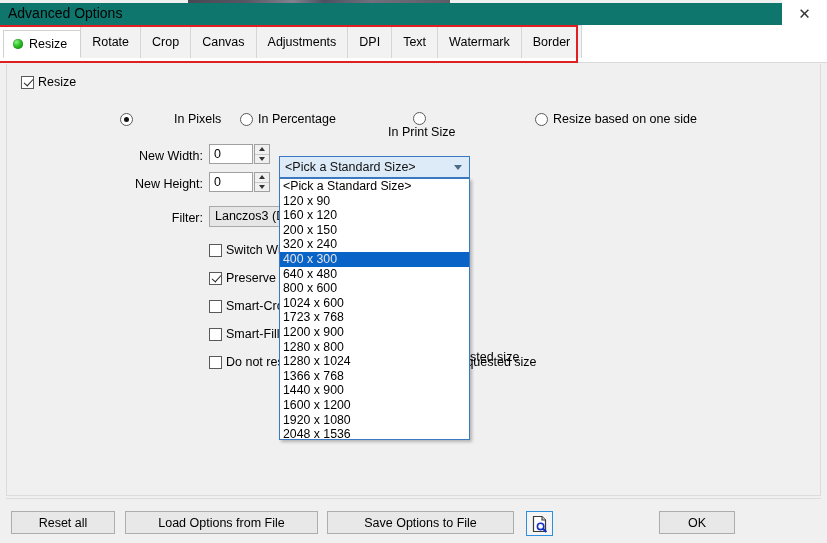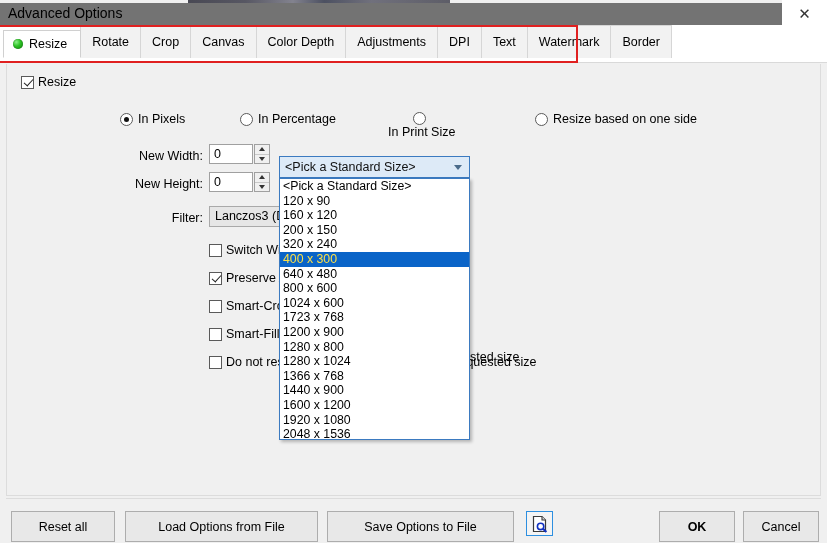--- a/index.html
+++ b/index.html
@@ -28,21 +28,21 @@
     position: absolute;
     left: 188px; top: 0; width: 262px; height: 3px;
     background: linear-gradient(90deg,#2b2b38 0%, #3c3c4a 22%, #6f6f7d 40%, #2f3448 52%, #5a5a68 70%, #43434f 100%);
     opacity: .85;
   }
 
   
   .titlebar {
     position: absolute;
     left: 0; top: 3px; right: 0; height: 22px;
-    background: #737373;
+    background: #0f766e;
   }
   .title-text {
     position: absolute;
     left: 8px; top: 2px;
     font-size: 14px;
     color: #000;
     white-space: nowrap;
   }
   .close-btn {
     position: absolute;
@@ -287,33 +287,33 @@
     line-height: 14.6px;
     padding-left: 3px;
     font-size: 12.3px;
     color: #000;
     white-space: nowrap;
     cursor: default;
     box-sizing: border-box;
   }
   .dd-item.sel {
     background: #0a64c8;
-    color: #fde047;
+    color: #e5e5e5;
   }
 
   
   .footer-sep {
     position: absolute;
     left: 6px; right: 6px; top: 498px;
     height: 1px;
     background: #dcdcdc;
   }
   .btn {
     position: absolute;
-    height: 31px;
+    height: 23px;
     border: 1px solid #adadad;
     background: #e8e8e8;
     box-sizing: border-box;
     font-size: 12.5px;
     color: #000;
     display: flex;
     align-items: center;
     justify-content: center;
     cursor: default;
     font-family: "Liberation Sans", sans-serif;
@@ -358,23 +358,20 @@
         <div class="tab">
           <span>Rotate</span>
         </div>
         <div class="tab">
           <span>Crop</span>
         </div>
         <div class="tab">
           <span>Canvas</span>
         </div>
         <div class="tab">
-          <span>Color Depth</span>
-        </div>
-        <div class="tab">
           <span>Adjustments</span>
         </div>
         <div class="tab">
           <span>DPI</span>
         </div>
         <div class="tab">
           <span>Text</span>
         </div>
         <div class="tab">
           <span>Watermark</span>
@@ -388,21 +385,21 @@
 
   <div class="red-box"></div>
 
   <div class="panel">
 
     <div class="chk" style="left:14px; top:11px;">
       <span class="box checked"></span>
       <span>Resize</span>
     </div>
 
-    <div class="rad" style="left:113px; top:48px;">
+    <div class="rad" style="left:113px; top:48px;gap:36px;">
       <span class="circle sel"></span>
       <span>In Pixels</span>
     </div>
     <div class="rad" style="left:233px; top:48px;">
       <span class="circle"></span>
       <span>In Percentage</span>
     </div>
     <div class="rad" style="left:381px; top:48px;flex-direction:column;">
       <span class="circle"></span>
       <span>In Print Size</span>
@@ -493,18 +490,17 @@
 
   <div class="icon-btn">
     <svg width="19" height="19" viewBox="0 0 19 19">
       <path d="M2.5,1.5 L11,1.5 L14.5,5 L14.5,16.5 L2.5,16.5 Z" fill="#ffffff" stroke="#3a3a3a" stroke-width="1.2"></path>
       <path d="M11,1.5 L11,5 L14.5,5" fill="#d9d9d9" stroke="#3a3a3a" stroke-width="1.1"></path>
       <circle cx="9.6" cy="11.4" r="3.2" fill="none" stroke="#1030c0" stroke-width="1.6"></circle>
       <line x1="12" y1="13.8" x2="15.4" y2="17" stroke="#1030c0" stroke-width="2.1"></line>
     </svg>
   </div>
 
-  <div class="btn" style="left:659px; top:511px; width:76px;font-weight:bold;">OK</div>
-  <div class="btn" style="left:743px; top:511px; width:76px;">Cancel</div>
+  <div class="btn" style="left:659px; top:511px; width:76px;">OK</div>
 
   <div class="hint" style="left:470px; top:350px;">sted size</div>
 
 </div>
 
 </body></html>

